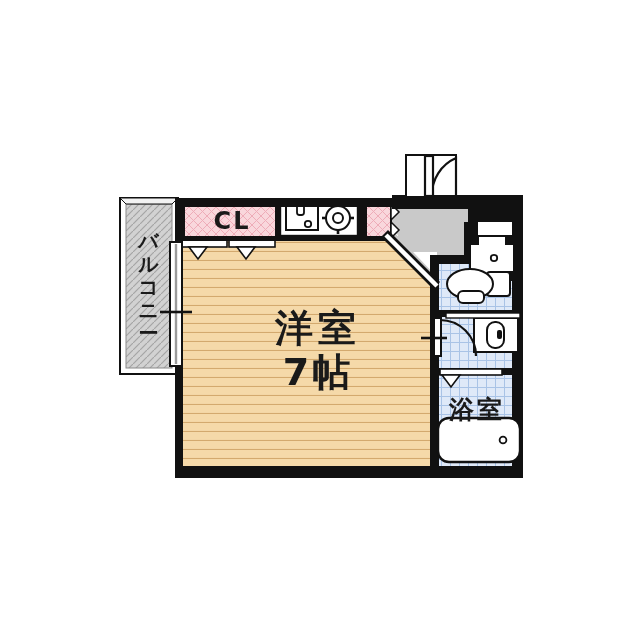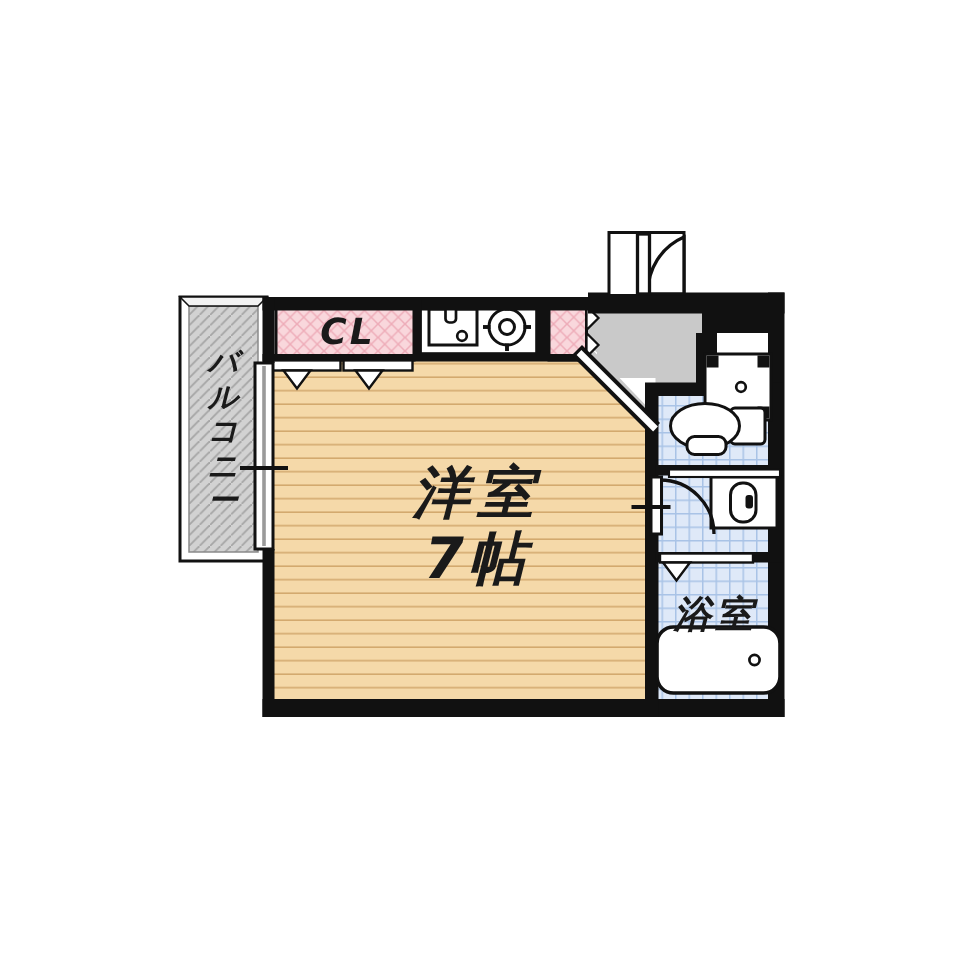--- a/index.html
+++ b/index.html
@@ -11,21 +11,20 @@
     width: 640px;
     height: 640px;
     font-family: "Liberation Sans", sans-serif;
     overflow: hidden;
   }
   #floorplan-root {
     position: relative;
     width: 640px;
     height: 640px;
     background: #ffffff;
-    font-style: italic;
   }
   svg.plan {
     display: block;
     width: 640px;
     height: 640px;
   }
   .lbl {
     font-family: "DejaVu Sans", "Liberation Sans", sans-serif;
     font-weight: 700;
     fill: #1a1a1a;

